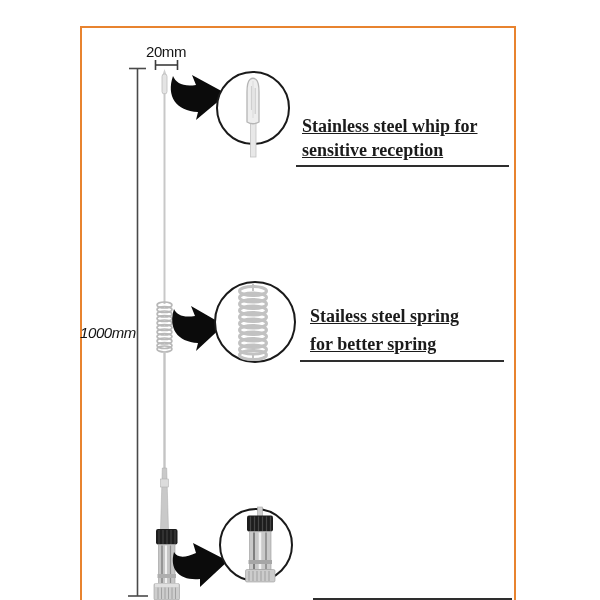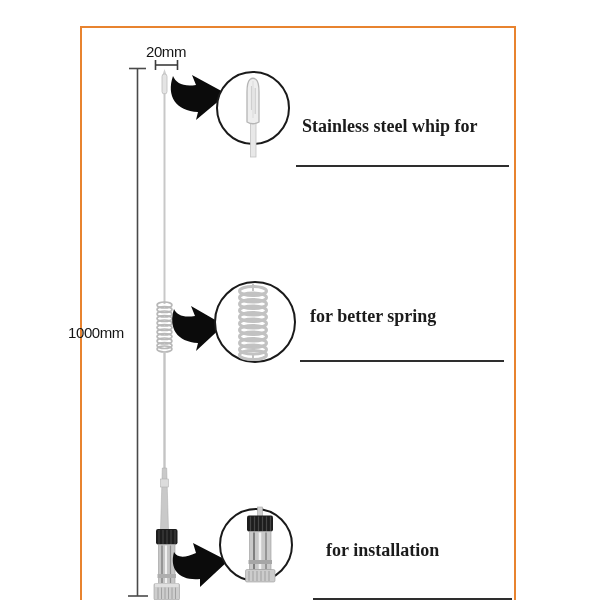--- a/index.html
+++ b/index.html
@@ -2,21 +2,21 @@
 <html><head>
 <meta charset="utf-8">
 <style>
   html,body{margin:0;padding:0;background:#ffffff;}
   .canvas{position:relative;width:552px;height:600px;background:#ffffff;overflow:hidden;
           font-family:"Liberation Sans",sans-serif;margin-top:18px;}
   .frame{position:absolute;left:80px;top:8px;width:432px;height:579px;
          border:2px solid #E8832F;background:#ffffff;}
   svg.art{position:absolute;left:0;top:0;}
   .caption{position:absolute;font-family:"Liberation Serif","DejaVu Serif",serif;
-           font-weight:bold;font-size:18px;line-height:24px;color:#1b1b1b;white-space:nowrap;}
+           font-weight:bold;font-size:18px;line-height:24px;color:#1b1b1b;white-space:nowrap;text-decoration:underline;}
   .caption.mid{line-height:28px;}
   .rule{position:absolute;height:2px;background:#2e2e2e;}
   .dim-label{position:absolute;font-size:15px;letter-spacing:-0.4px;color:#151515;text-align:center;}
 </style>
 </head>
 <body>
 
 <div class="canvas">
 
   <div class="frame"></div>
@@ -136,30 +136,31 @@
       <line x1="249" y1="553" x2="249" y2="563" stroke="#a0a0a0" stroke-width="1"></line>
       <line x1="253" y1="553" x2="253" y2="563" stroke="#a0a0a0" stroke-width="1"></line>
       <line x1="257" y1="553" x2="257" y2="563" stroke="#a0a0a0" stroke-width="1"></line>
       <line x1="261" y1="553" x2="261" y2="563" stroke="#a0a0a0" stroke-width="1"></line>
       <line x1="265" y1="553" x2="265" y2="563" stroke="#a0a0a0" stroke-width="1"></line>
       <line x1="269" y1="553" x2="269" y2="563" stroke="#a0a0a0" stroke-width="1"></line>
     </g>
   </svg>
 
   <div class="dim-label" style="left:140px;top:25px;width:52px;">20mm</div>
-  <div class="dim-label" style="left:68px;top:306px;width:55px;">1000mm</div>
+  <div class="dim-label" style="left:80px;top:306px;width:55px;font-style:italic;">1000mm</div>
 
   <div class="caption" style="left:302px;top:96px;">
     <div>Stainless steel whip for</div>
+    <div>sensitive reception</div>
   </div>
   <div class="rule" style="left:296px;top:147px;width:213px;"></div>
 
   <div class="caption mid" style="left:310px;top:284px;">
+    <div>Stailess steel spring</div>
     <div>for better spring</div>
   </div>
   <div class="rule" style="left:300px;top:342px;width:204px;"></div>
 
   <div class="caption" style="left:326px;top:520px;">
-    <div>for installation</div>
   </div>
   <div class="rule" style="left:313px;top:580px;width:199px;"></div>
 
 </div>
 
 </body></html>

